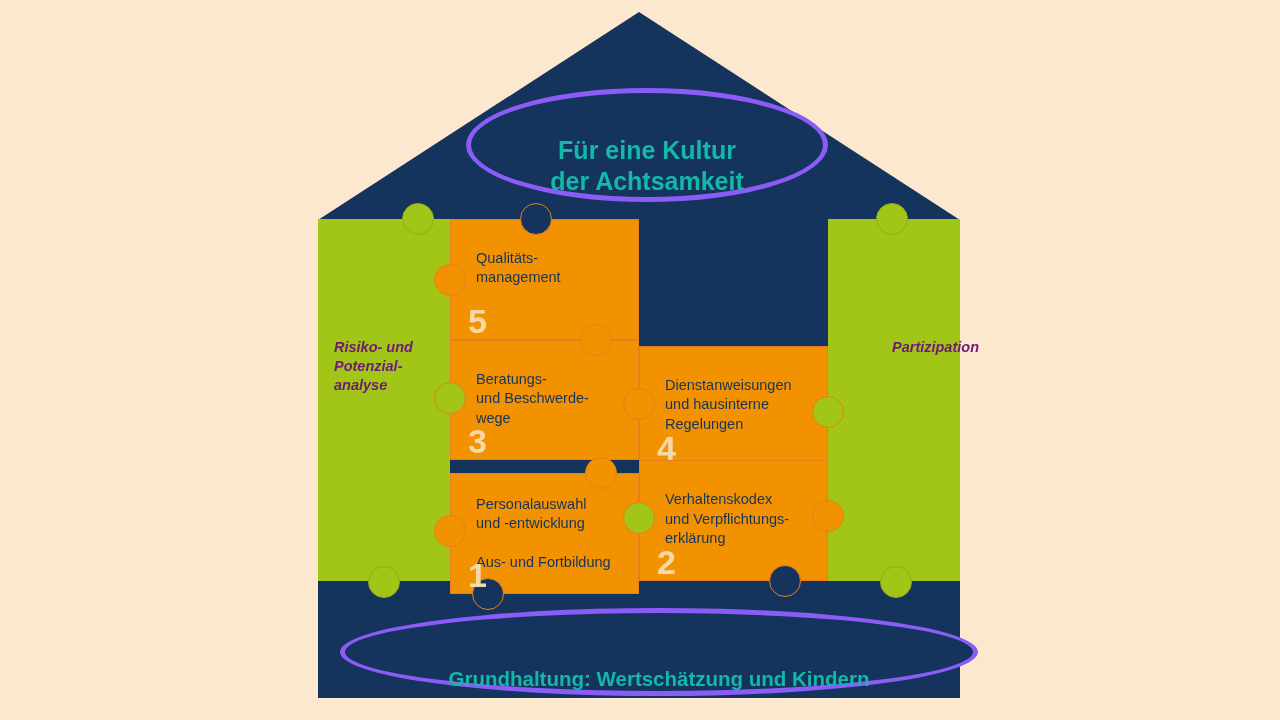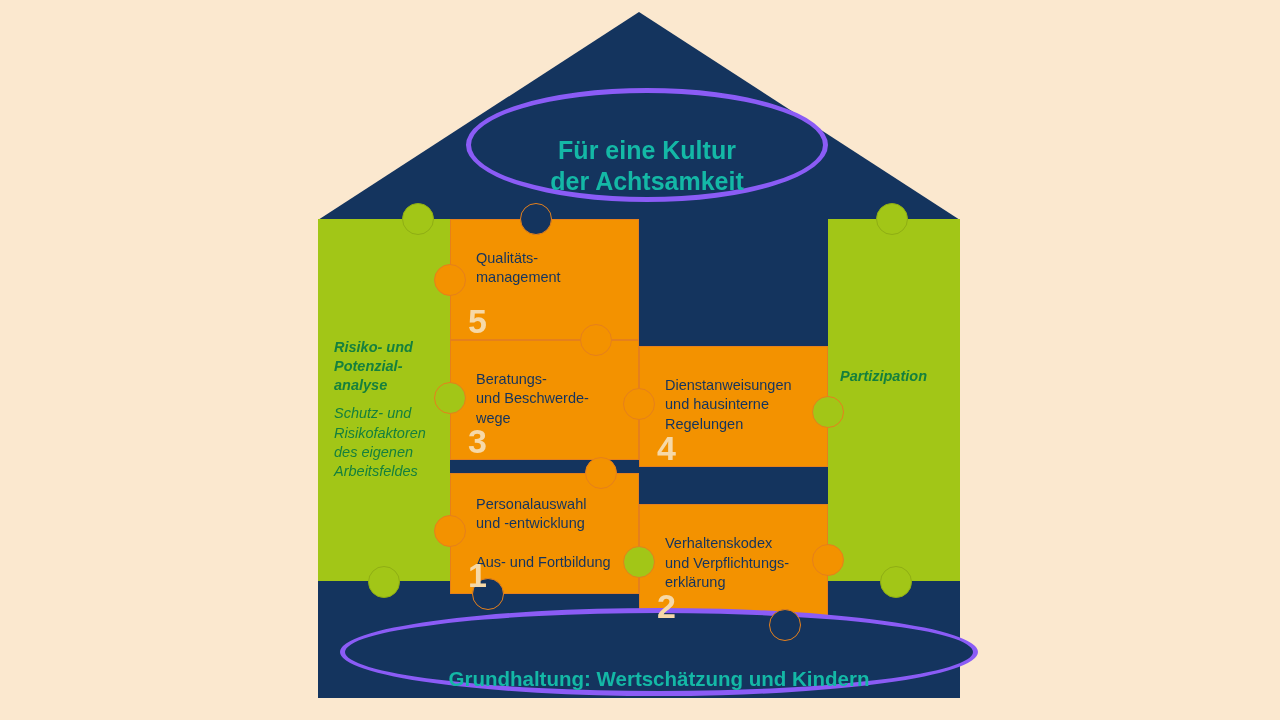--- a/index.html
+++ b/index.html
@@ -46,28 +46,28 @@
     top: 219px;
     width: 132px;
     height: 362px;
     background: #a2c617;
   }
   .col-green.left  { left: 318px; }
   .col-green.right { left: 828px; }
 
   .col-text {
     position: absolute;
-    color: #15803d;
+    color: #701a75;
     font-style: italic;
     font-size: 14.5px;
     line-height: 1.32;
   }
   .col-text .strong { font-weight: bold; display: block; margin-bottom: 9px; }
   .col-text.left  { left: 334px; top: 338px; width: 112px; }
-  .col-text.right { left: 840px; top: 338px; width: 112px; margin-top: 29px; }
+  .col-text.right { left: 892px; top: 338px; width: 112px; }
 
   
   #puzzle {
     position: absolute;
     left: 450px;
     top: 219px;
     width: 378px;
     height: 260px;
   }
   .piece {
@@ -154,24 +154,20 @@
   <div class="roof"></div>
   <div class="body-block"></div>
 
   <div class="col-green left"></div>
   <div class="col-green right"></div>
 
   <div class="col-text left">
     <span class="strong" style="white-space:pre-line">Risiko- und
 Potenzial-
 analyse</span>
-    <span style="white-space:pre-line">Schutz- und
-Risikofaktoren
-des eigenen
-Arbeitsfeldes</span>
   </div>
 
   <div class="col-text right">
     <span class="strong">Partizipation</span>
   </div>
 
   <div id="puzzle">
 
     <div class="piece" style="left:0px; top:0px;">
       <div class="face"></div>
@@ -208,21 +204,21 @@
       <div class="knob" style="left:-16px; top:42px;"></div>
       <div class="knob" style="left:135px; top:-16px;"></div>
       <div class="knob hole-blue" style="left:22px; top:105px;"></div>
       <div class="label" style="white-space:pre-line; top:22px;">Personalauswahl
 und -entwicklung
 
 Aus- und Fortbildung</div>
       <div class="num">1</div>
     </div>
 
-    <div class="piece" style="left:189px; top:241.4px;margin-top:44px;">
+    <div class="piece" style="left:189px; top:241.4px;">
       <div class="face"></div>
       <div class="knob hole" style="left:-16px; top:42px;"></div>
       <div class="knob" style="left:173px; top:40px;"></div>
       <div class="knob hole-blue" style="left:130px; top:105px;"></div>
       <div class="label" style="white-space:pre-line">Verhaltenskodex
 und Verpflichtungs-
 erklärung</div>
       <div class="num">2</div>
     </div>
   </div>

